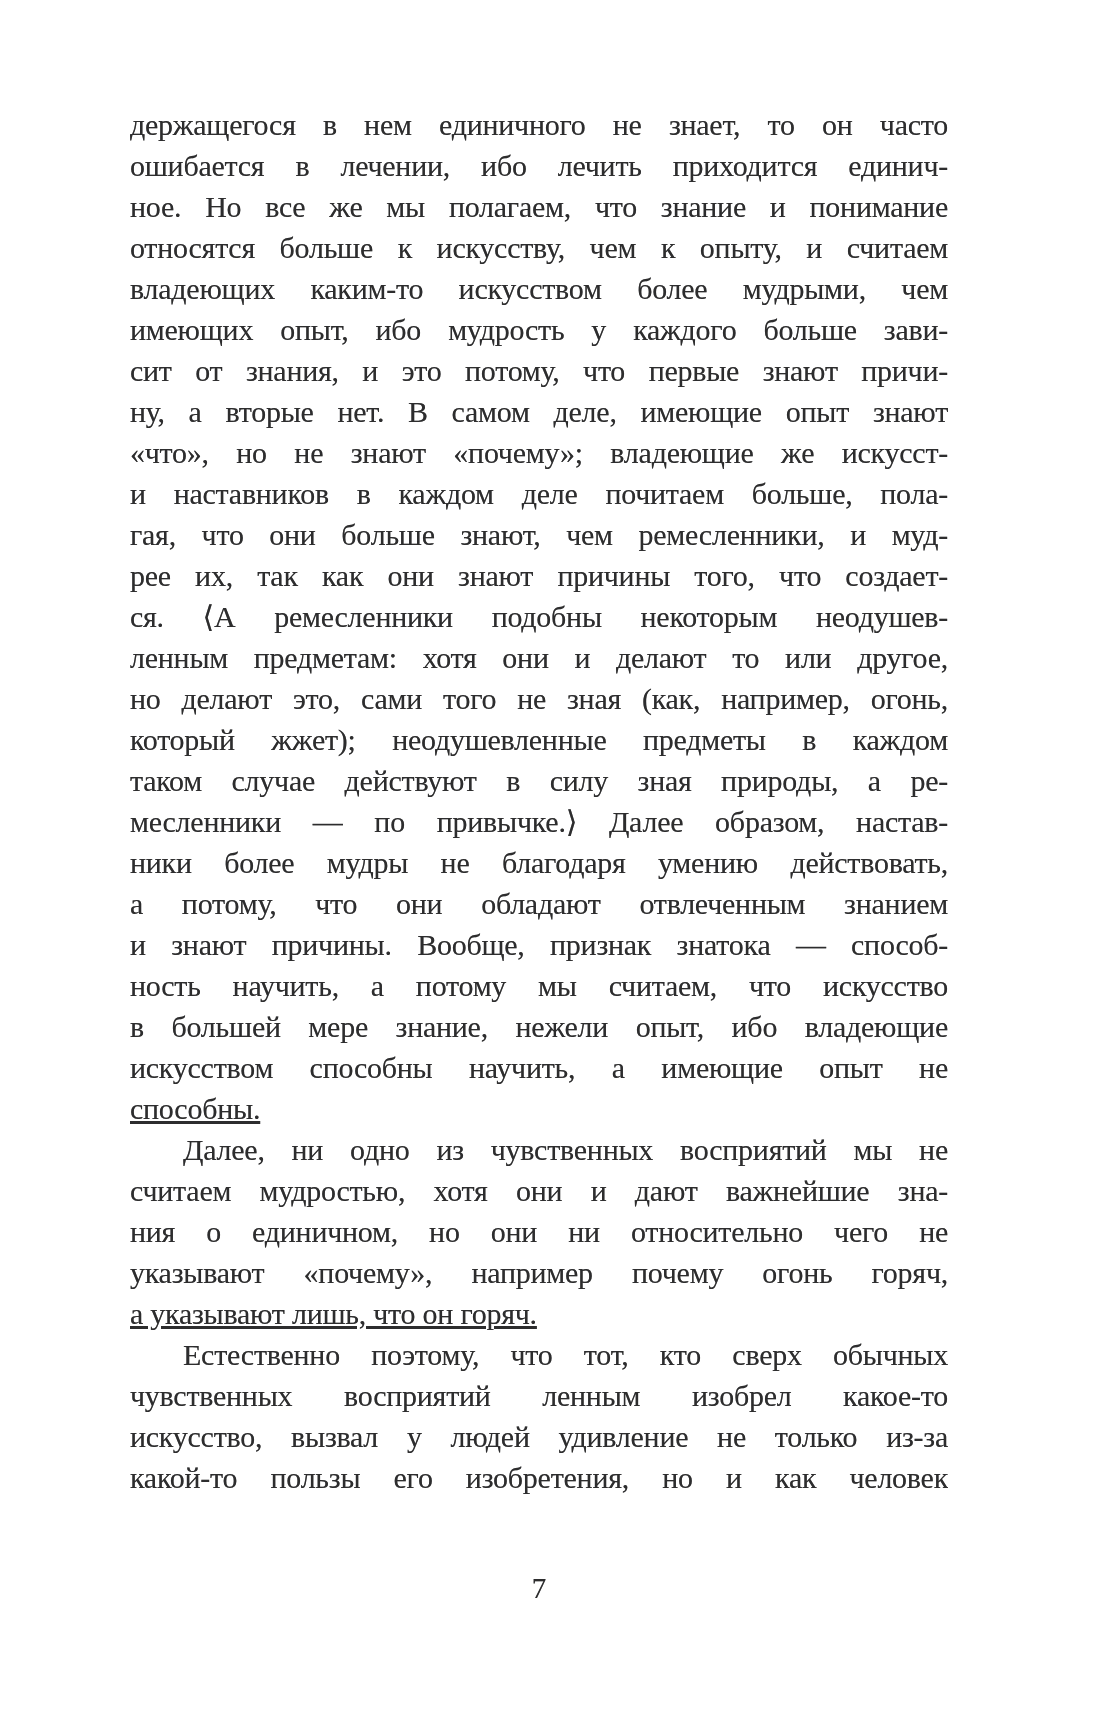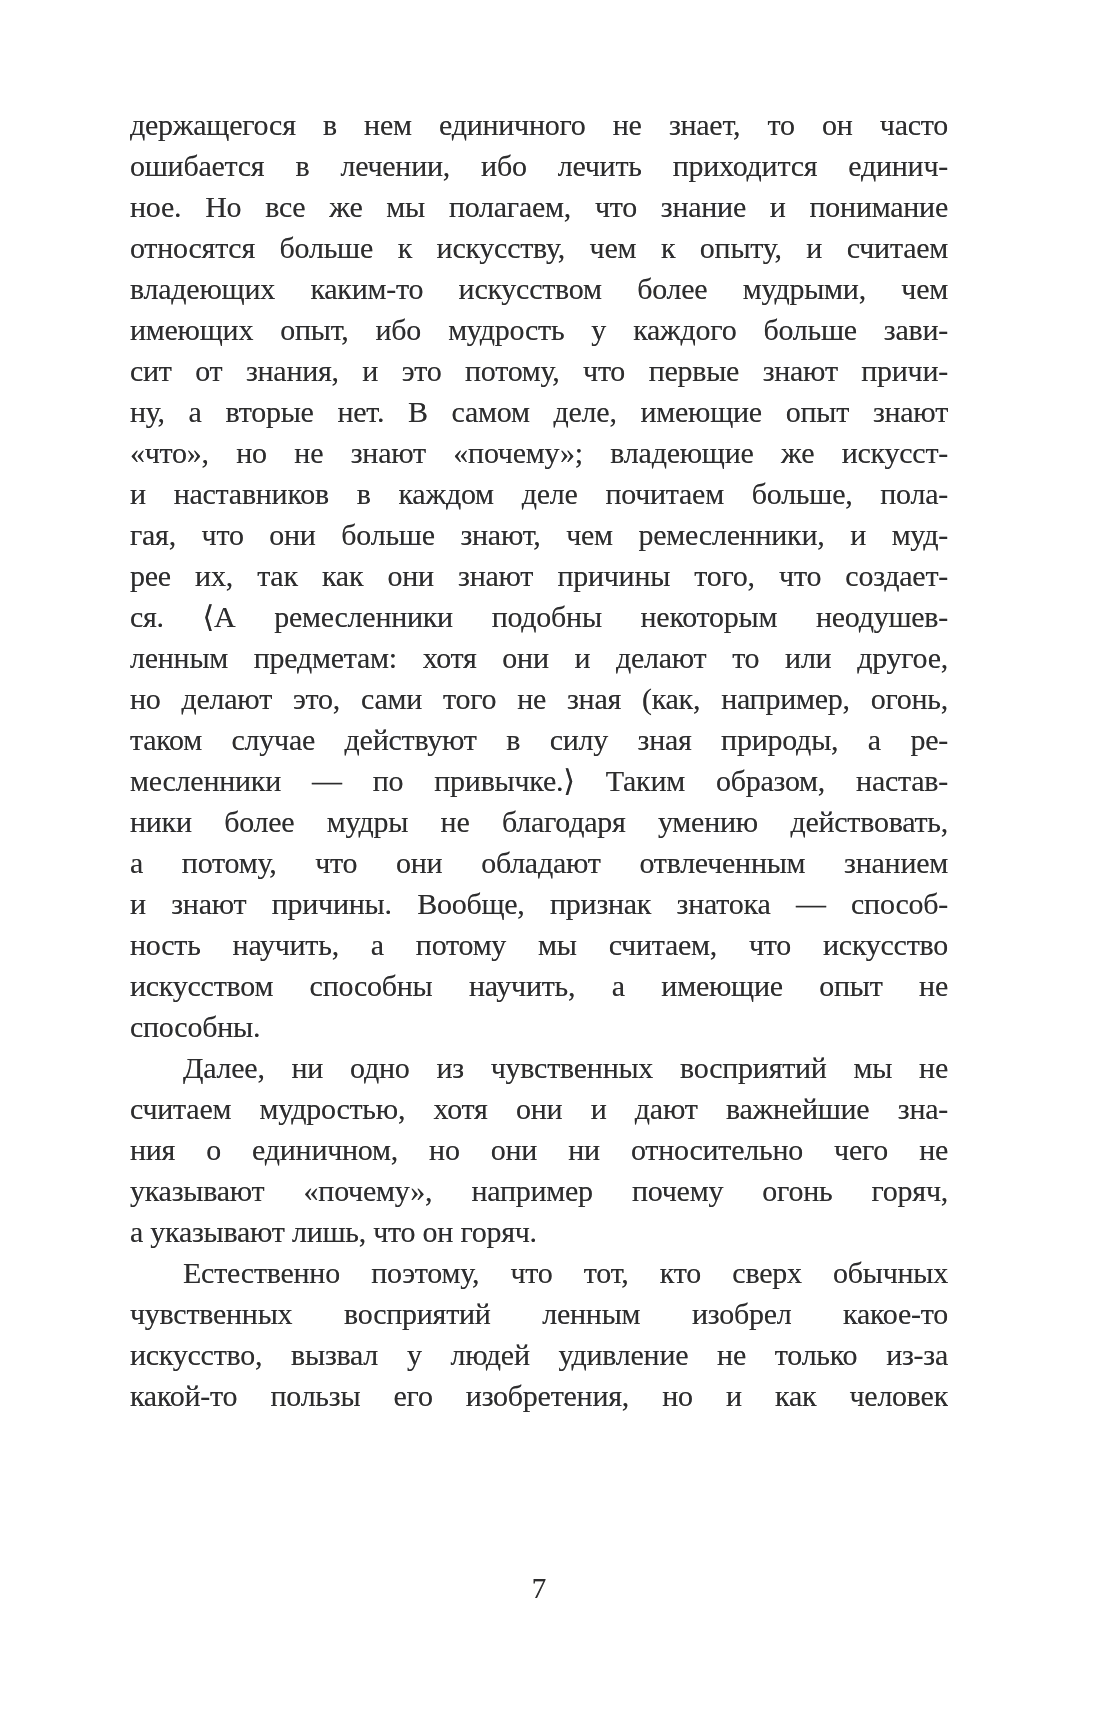--- a/index.html
+++ b/index.html
@@ -34,20 +34,21 @@
     height: 41px;
     overflow: hidden;
     text-align: justify;
     text-align-last: justify;
   }
   .line.indent {
     text-indent: 53px;
   }
   .line.last {
     text-align-last: left;
+    text-decoration: underline;
   }
   .page-number {
     position: absolute;
     left: 130px;
     top: 1568px;
     width: 818px;
     text-align: center;
     font-size: 29px;
     line-height: 41px;
     color: #2d2d2e;
@@ -67,26 +68,28 @@
       <div class="line">имеющих опыт, ибо мудрость у каждого больше зави-</div>
       <div class="line">сит от знания, и это потому, что первые знают причи-</div>
       <div class="line">ну, а вторые нет. В самом деле, имеющие опыт знают</div>
       <div class="line">«что», но не знают «почему»; владеющие же искусст-</div>
       <div class="line">и наставников в каждом деле почитаем больше, пола-</div>
       <div class="line">гая, что они больше знают, чем ремесленники, и муд-</div>
       <div class="line">рее их, так как они знают причины того, что создает-</div>
       <div class="line">ся. ⟨А ремесленники подобны некоторым неодушев-</div>
       <div class="line">ленным предметам: хотя они и делают то или другое,</div>
       <div class="line">но делают это, сами того не зная (как, например, огонь,</div>
+      <div class="line">который жжет); неодушевленные предметы в каждом</div>
       <div class="line">таком случае действуют в силу зная природы, а ре-</div>
-      <div class="line">месленники — по привычке.⟩ Таким образом, настав-</div>
+      <div class="line">месленники — по привычке.⟩ Далее образом, настав-</div>
       <div class="line">ники более мудры не благодаря умению действовать,</div>
       <div class="line">а потому, что они обладают отвлеченным знанием</div>
       <div class="line">и знают причины. Вообще, признак знатока — способ-</div>
       <div class="line">ность научить, а потому мы считаем, что искусство</div>
+      <div class="line">в большей мере знание, нежели опыт, ибо владеющие</div>
       <div class="line">искусством способны научить, а имеющие опыт не</div>
       <div class="line last">способны.</div>
       <div class="line indent">Далее, ни одно из чувственных восприятий мы не</div>
       <div class="line">считаем мудростью, хотя они и дают важнейшие зна-</div>
       <div class="line">ния о единичном, но они ни относительно чего не</div>
       <div class="line">указывают «почему», например почему огонь горяч,</div>
       <div class="line last">а указывают лишь, что он горяч.</div>
       <div class="line indent">Естественно поэтому, что тот, кто сверх обычных</div>
       <div class="line">чувственных восприятий ленным изобрел какое-то</div>
       <div class="line">искусство, вызвал у людей удивление не только из-за</div>

